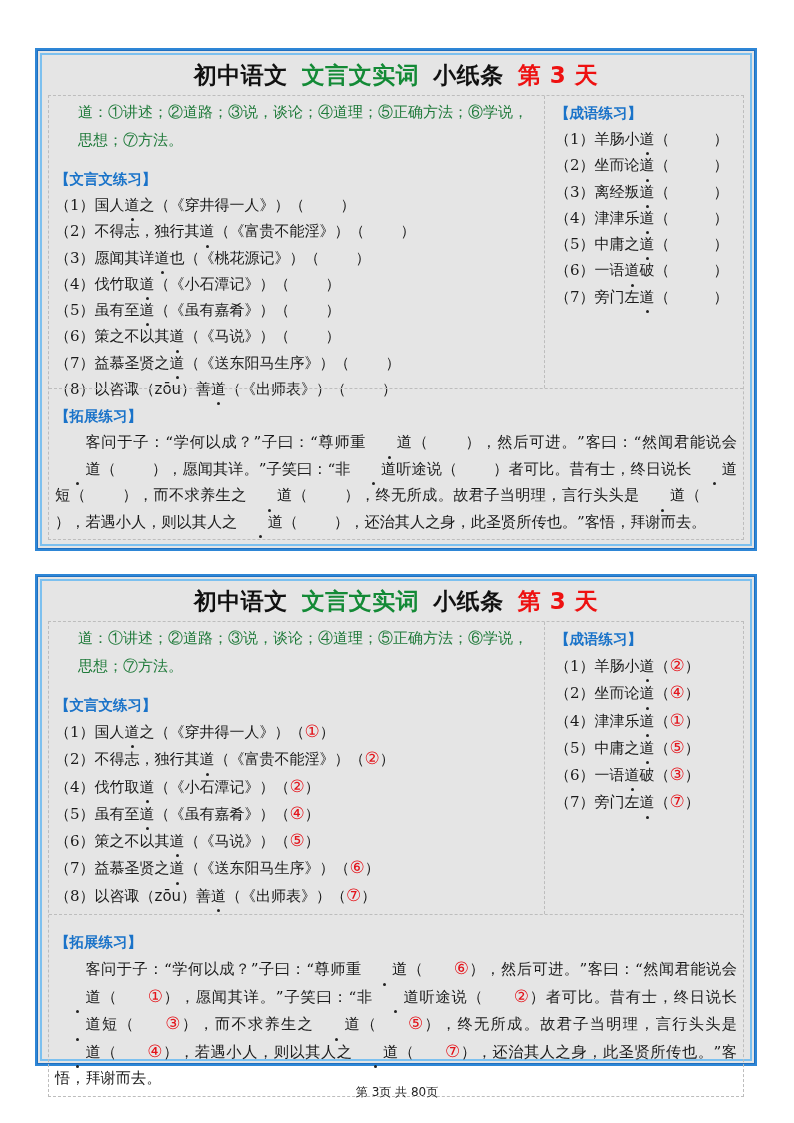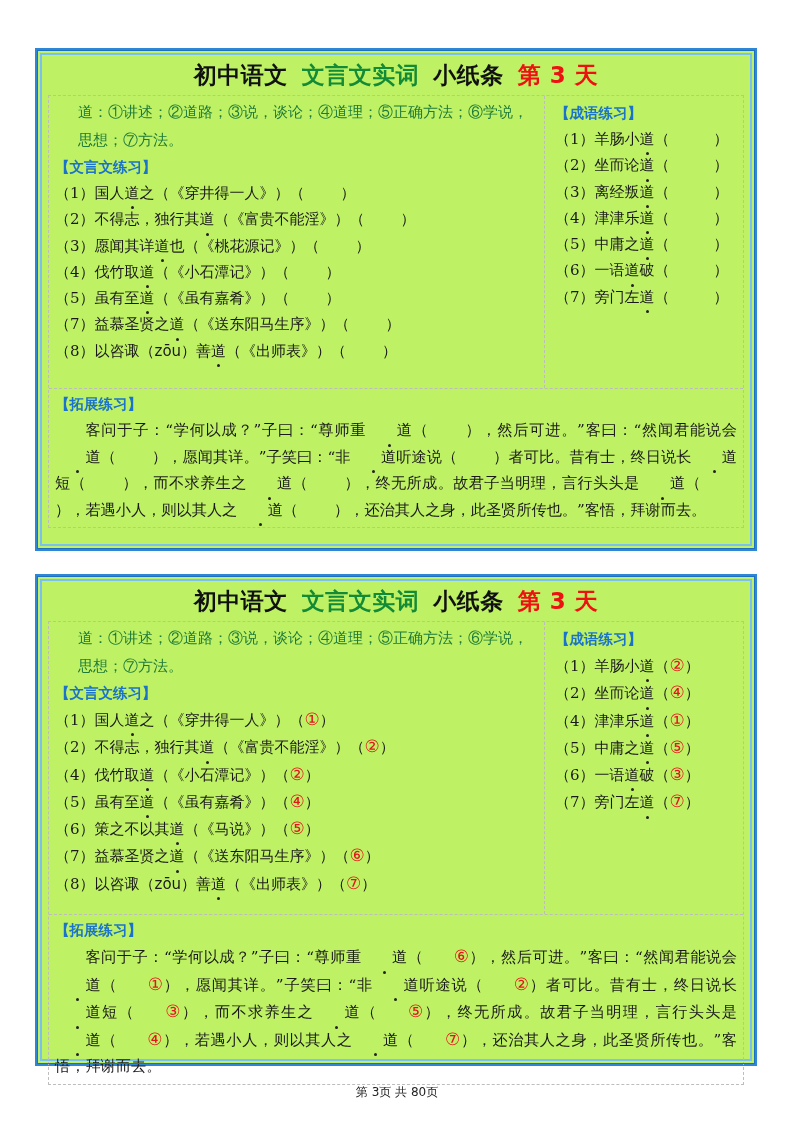--- a/index.html
+++ b/index.html
@@ -1,33 +1,33 @@
 <!DOCTYPE html>
 <html><head>
 <meta charset="utf-8">
 <style>
   html, body { margin: 0; padding: 0; background: #ffffff; }
   body { width: 794px; height: 1123px; position: relative; overflow: hidden;
          font-family: "DejaVu Serif", "Liberation Serif", serif; color: #1a1a1a; }
   .panel { position: absolute; left: 35px; width: 722px; box-sizing: border-box;
-           border: 3px solid #2e86d6; padding: 2px; background: #bef264; }
+           border: 3px solid #2e86d6; padding: 2px; background: #e5e5e5; }
   .panel-inner { border: 2px solid #7cc0ef; box-sizing: border-box; height: 100%; padding: 0 6px 4px 6px; position: relative; }
   .panel-inner::before { content: ""; position: absolute; inset: -5px; border: 1px solid #1f6fbf; pointer-events: none; }
   .title { height: 40px; display: flex; justify-content: center; align-items: center; gap: 14px;
            font-family: "DejaVu Sans", "Liberation Sans", sans-serif; font-weight: bold; font-size: 23px; letter-spacing: 0.5px; }
   .t-black { color: #111111; }
   .t-green { color: #138a36; }
   .t-red { color: #ee1111; }
   .grid { border: 1px dashed #bdbdbd; box-sizing: border-box; display: grid;
           grid-template-columns: 496px 1fr; }
   .cell-left { border-right: 1px dashed #bdbdbd; padding: 2px 6px 0 6px; }
   .cell-right { padding: 2px 6px 0 10px; }
   .cell-bottom { grid-column: 1 / 3; border-top: 1px dashed #bdbdbd; padding: 2px 6px 4px 6px; }
   .defs { color: #1f7a3a; font-size: 15px; line-height: 28px; margin-left: 23px; }
-  .sec { font-family: "DejaVu Sans", "Liberation Sans", sans-serif; font-weight: bold; color: #1a73c9; font-size: 14.5px; line-height: 26px; }
+  .sec { font-family: "DejaVu Sans", "Liberation Sans", sans-serif; font-weight: bold; color: #1a73c9; font-size: 14.5px; line-height: 26px; margin-top: 12px; }
   .row { font-size: 15px; line-height: 26.3px; white-space: nowrap; }
   .emph { position: relative; display: inline-block; }
   .emph::after { content: ""; position: absolute; left: 50%; bottom: -3px; width: 3px; height: 3px; margin-left: -1.5px;
                  border-radius: 50%; background: #222; }
   .blank { display: inline-block; min-width: 36px; text-align: center; }
   .ans { color: #e4141b; font-size: 17px; }
   .para { font-size: 15.2px; line-height: 26.5px; text-indent: 2em; text-align: justify; }
   .pinyin { font-family: "DejaVu Sans", "Liberation Sans", sans-serif; font-size: 15px; }
   .footer { position: absolute; top: 1084px; left: 0; width: 794px; text-align: center;
             font-family: "DejaVu Sans", "Liberation Sans", sans-serif; font-size: 12px; color: #222; }
@@ -46,20 +46,21 @@
     <div class="grid">
       <div class="cell-left" style="height:290px;">
         <div class="defs">道：①讲述；②道路；③说，谈论；④道理；⑤正确方法；⑥学说，思想；⑦方法。</div>
         <div class="sec">【文言文练习】</div>
         <div>
             <div class="row"><span>（1）</span><span>国人</span><span class="emph">道</span><span>之（《穿井得一人》）</span><span>（<span class="blank">&nbsp;</span>）</span></div>
             <div class="row"><span>（2）</span><span>不得志，独行其</span><span class="emph">道</span><span>（《富贵不能淫》）</span><span>（<span class="blank">&nbsp;</span>）</span></div>
             <div class="row"><span>（3）</span><span>愿闻其详</span><span class="emph">道</span><span>也（《桃花源记》）</span><span>（<span class="blank">&nbsp;</span>）</span></div>
             <div class="row"><span>（4）</span><span>伐竹取</span><span class="emph">道</span><span>（《小石潭记》）</span><span>（<span class="blank">&nbsp;</span>）</span></div>
             <div class="row"><span>（5）</span><span>虽有至</span><span class="emph">道</span><span>（《虽有嘉肴》）</span><span>（<span class="blank">&nbsp;</span>）</span></div>
+            <div class="row"><span>（6）</span><span>策之不以其</span><span class="emph">道</span><span>（《马说》）</span><span>（<span class="blank">&nbsp;</span>）</span></div>
             <div class="row"><span>（7）</span><span>益慕圣贤之</span><span class="emph">道</span><span>（《送东阳马生序》）</span><span>（<span class="blank">&nbsp;</span>）</span></div>
             <div class="row"><span>（8）</span><span>以咨诹（</span><span class="pinyin">zōu</span><span>）善</span><span class="emph">道</span><span>（《出师表》）</span><span>（<span class="blank">&nbsp;</span>）</span></div>
           </div>
       </div>
       <div class="cell-right">
         <div class="sec" style="margin-top:2px;">【成语练习】</div>
         <div>
             <div class="row"><span>（1）</span><span>羊肠小</span><span class="emph">道</span><span>（<span class="blank" style="min-width: 44px;">&nbsp;</span>）</span></div>
             <div class="row"><span>（2）</span><span>坐而论</span><span class="emph">道</span><span>（<span class="blank" style="min-width: 44px;">&nbsp;</span>）</span></div>
             <div class="row"><span>（3）</span><span>离经叛</span><span class="emph">道</span><span>（<span class="blank" style="min-width: 44px;">&nbsp;</span>）</span></div>

